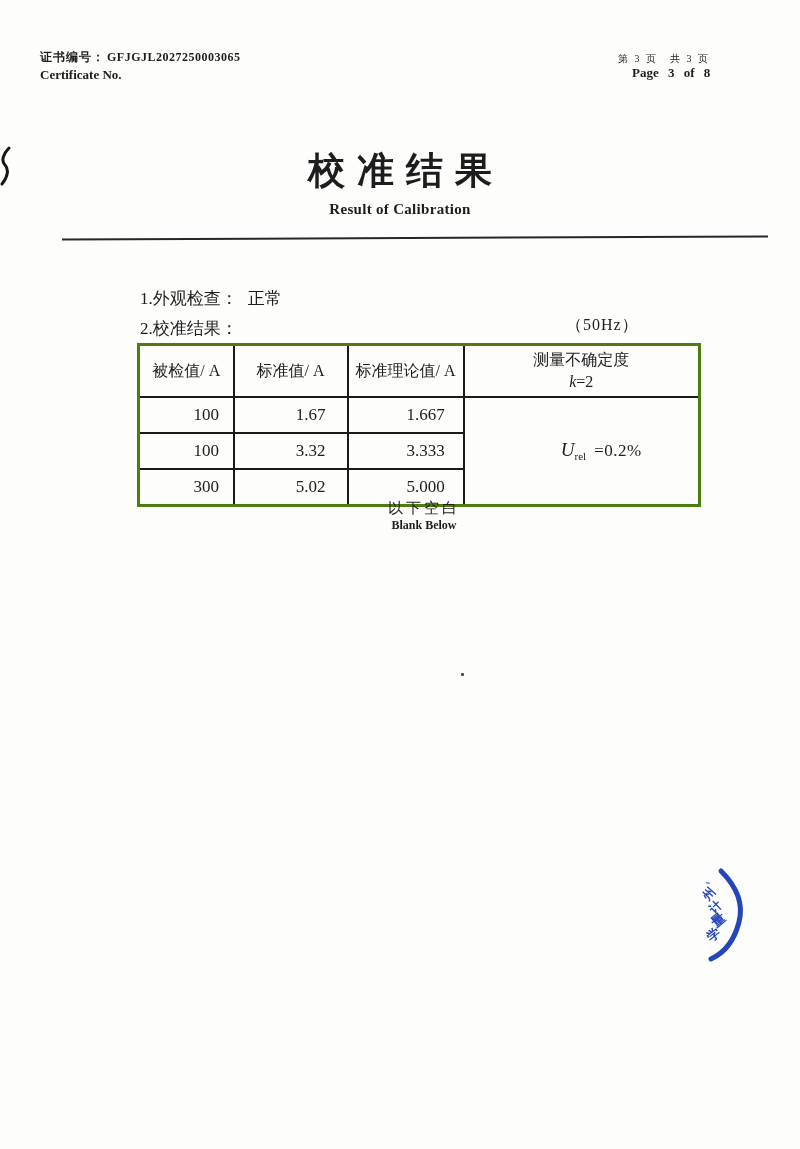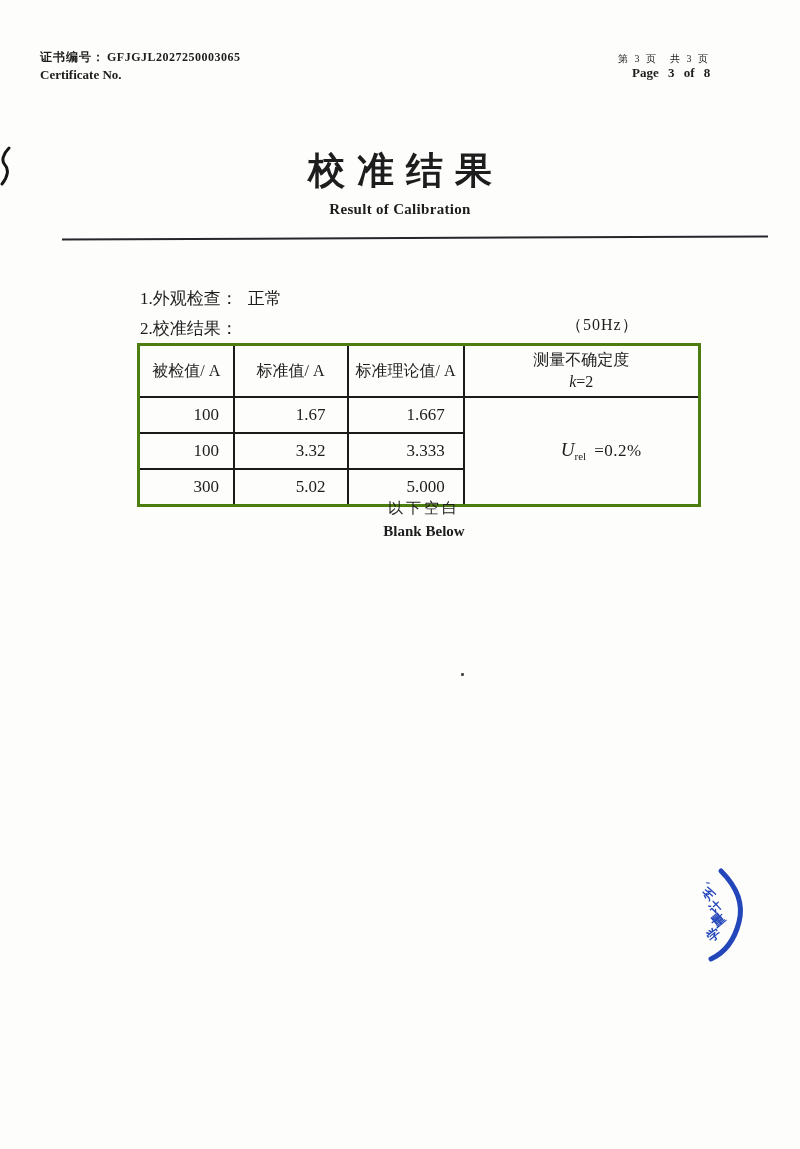--- a/index.html
+++ b/index.html
@@ -57,21 +57,21 @@
   .cal-table td{font-size:17px;height:34px;padding-left:40px;}
   .k-line{font-size:16px;}
   .k-sym{font-style:italic;font-family:"Liberation Serif","DejaVu Serif",serif;}
   .u-cell{font-size:17px;}
   .u-sym{font-style:italic;font-size:19px;}
   .u-sub{font-size:11px;}
   .u-val{margin-left:8px;letter-spacing:.5px;}
   
   .blank-block{position:absolute;left:344px;top:499px;width:160px;text-align:center;}
   .blank-zh{font-size:15px;letter-spacing:3px;}
-  .blank-en{font-size:15px;font-weight:bold;margin-top:5px;}
+  .blank-en{font-size:12px;font-weight:bold;}
   
   .stamp{position:absolute;left:678px;top:848px;}
   .stamp text{font-family:"Liberation Serif","DejaVu Serif",serif;font-weight:bold;}
   .edge-glyph{position:absolute;left:0;top:146px;}
   .speck{position:absolute;left:461px;top:673px;width:3px;height:3px;background:#4c4c4c;border-radius:1px;}
 </style>
 </head>
 <body>
 
 <div class="page">

